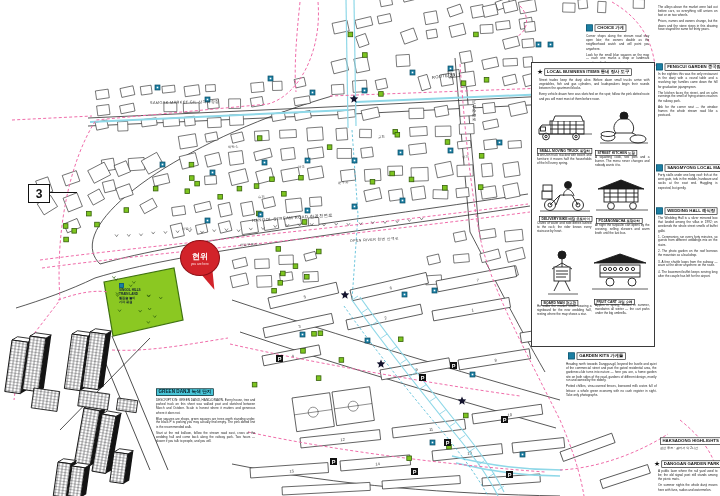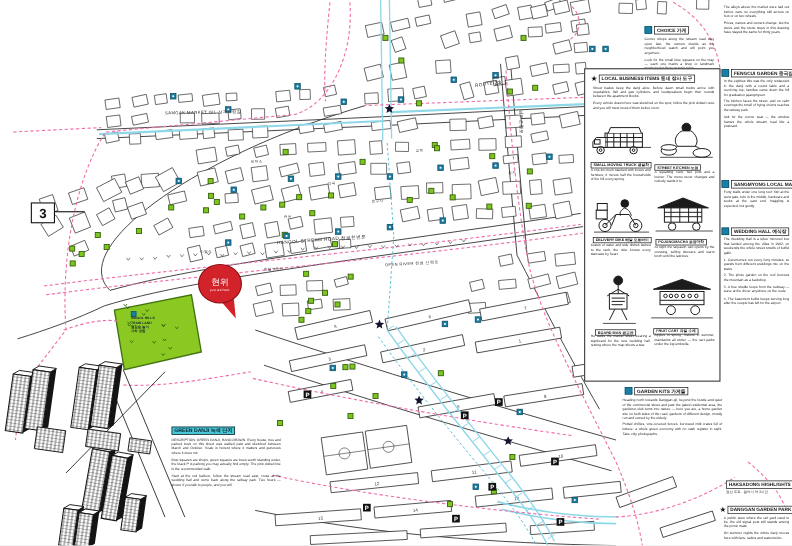--- a/index.html
+++ b/index.html
@@ -12,21 +12,21 @@
   .hdr{transform:scale(.62);transform-origin:0 0;white-space:nowrap}
   .chip{display:inline-block;border:1px solid #111;padding:0 3px;font-weight:700;font-size:7px;background:#fff;color:#111;vertical-align:middle}
   .cyanchip{display:inline-block;border:1px solid #111;padding:0 3px;font-weight:700;font-size:7.5px;background:#49c5d8;color:#07222b;vertical-align:middle}
   .ico{display:inline-block;width:9px;height:9px;background:#1b7fa3;border:1px solid #0d4e66;margin-right:3px;vertical-align:middle}
   .starg{font-size:11px;color:#111;vertical-align:middle;margin-right:2px}
   .panelbox{position:absolute;border:1px solid #3a3a3a;background:#fff}
   .balloon{position:absolute;left:180px;top:240px;width:38px;height:36px;z-index:6}
   .bubble{position:absolute;left:0;top:0;width:38px;height:34px;border-radius:50%;
           background:#d2232a;border:1px solid #8e1016;display:flex;flex-direction:column;
           align-items:center;justify-content:center}
-  .bubble .big{font-size:8px;font-weight:400;color:#fff}
+  .bubble .big{font-size:8px;font-weight:700;color:#fff}
   .bubble .small{font-size:3.5px;color:#ffe3e3;transform:scale(.9)}
   .tail{position:absolute;left:24px;top:28px;width:0;height:0;border-left:5px solid transparent;
         border-right:9px solid transparent;border-top:22px solid #d2232a;transform:rotate(-28deg)}
   .sheetbox{position:absolute;left:28px;top:184px;width:20px;height:17px;border:1.6px solid #111;
             background:#fff;display:flex;align-items:center;justify-content:center;
             font-weight:700;font-size:12px;color:#111;z-index:5}
   .sheetline{position:absolute;left:49px;top:192px;width:28px;border-top:1px solid #111}
   .fig{position:absolute}
   .fig svg{display:block}
   .parklabel{position:absolute;left:119px;top:283px;z-index:4}

